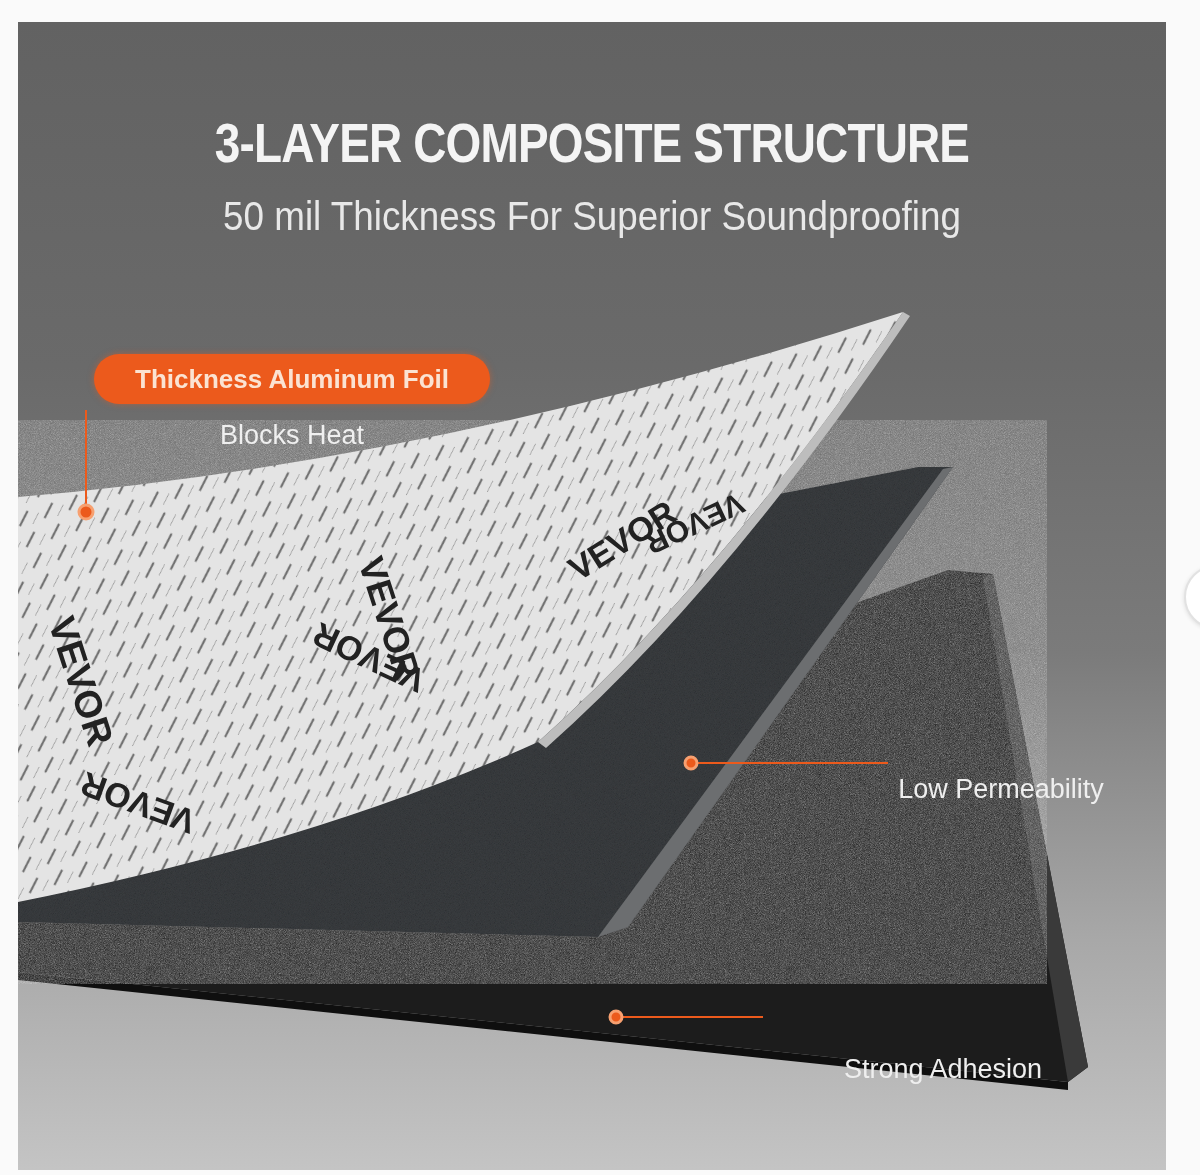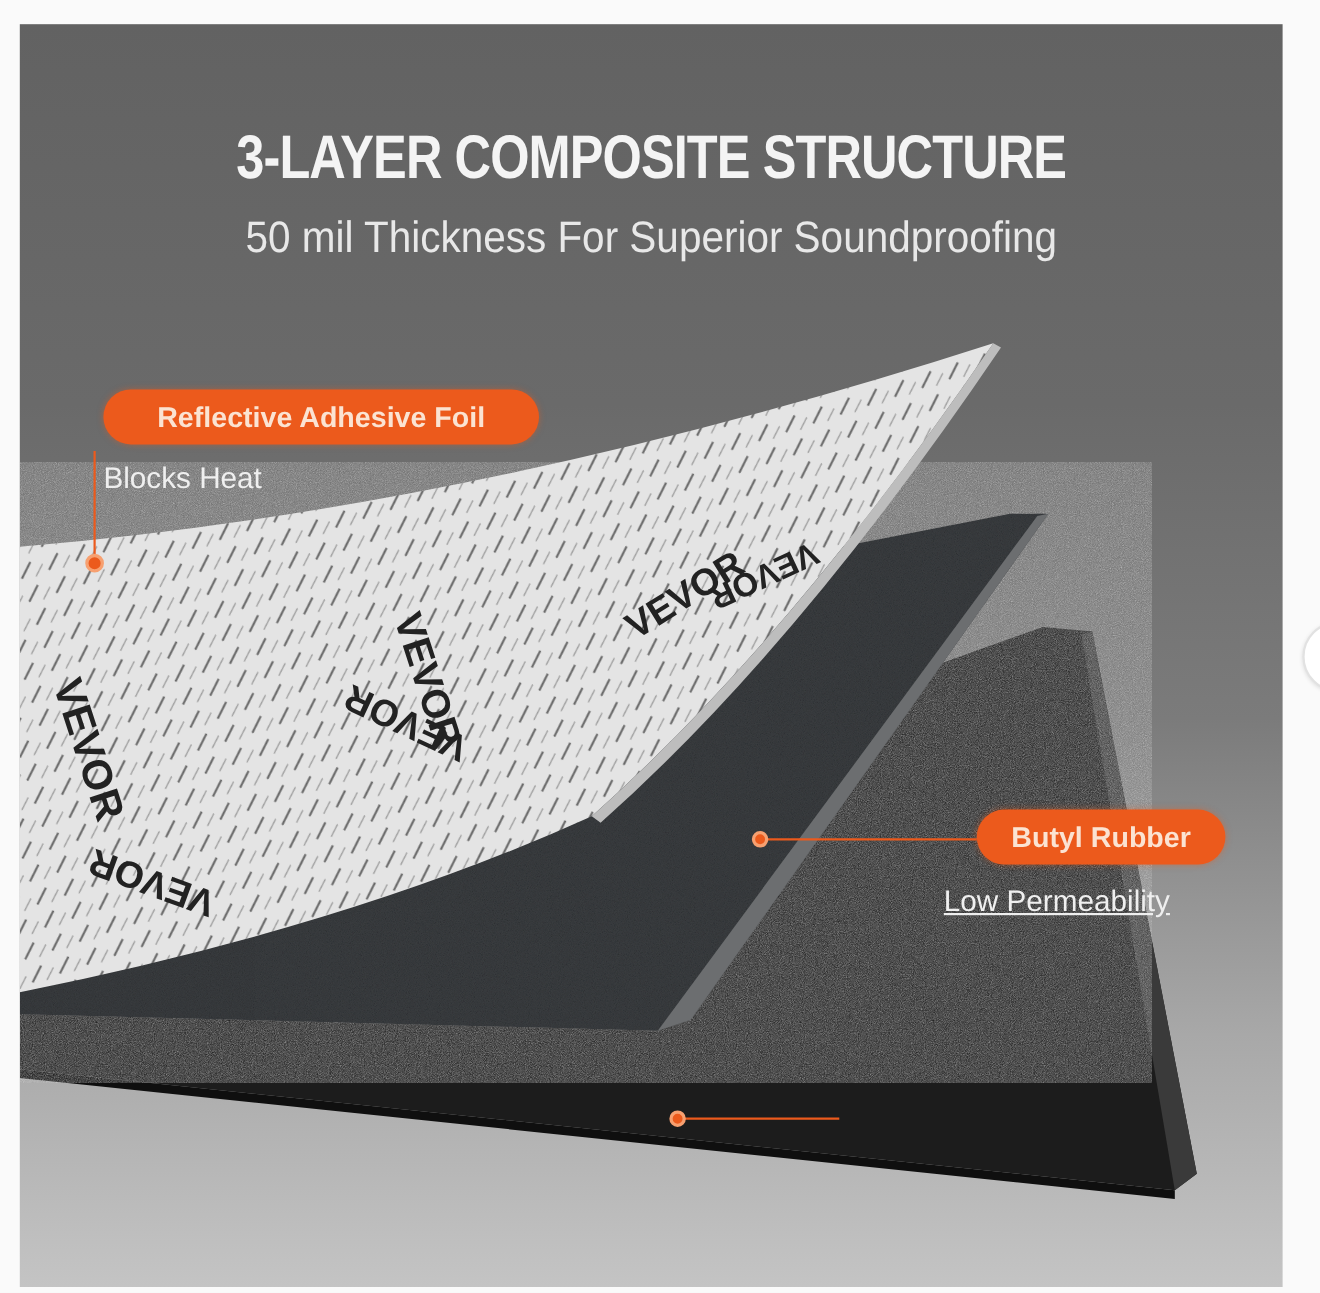--- a/index.html
+++ b/index.html
@@ -28,21 +28,21 @@
       transform: scaleX(0.92); transform-origin: center;
     }
     .pill {
       position: absolute; height: 50px; border-radius: 25px;
       background: #ec5a1c; color: #fbe3d2; font-weight: bold; font-size: 26px;
       display: flex; align-items: center; justify-content: center;
       box-shadow: 0 0 6px rgba(236,90,28,0.5);
       white-space: nowrap;
     }
     .caption {
-      position: absolute; color: #efefef; font-size: 27px; 
+      position: absolute; color: #efefef; font-size: 27px; text-align: center;
       line-height: 38px; white-space: nowrap;
     }
     .next-button {
       position: absolute; left: 1184px; top: 565px; width: 60px; height: 60px;
       border-radius: 50%; background: #ffffff; border: 2px solid #e2e2e2;
       box-shadow: 0 1px 4px rgba(0,0,0,0.12);
       cursor: pointer;
     }
   </style>
 </head>
@@ -89,23 +89,23 @@
     <circle cx="68" cy="490" r="7" fill="#ec5a1c" stroke="#f7a070" stroke-width="3"></circle>
     <line x1="675" y1="741" x2="870" y2="741" stroke="#ec5a1c" stroke-width="2"></line>
     <circle cx="673" cy="741" r="6" fill="#ec5a1c" stroke="#f7a070" stroke-width="3"></circle>
     <line x1="600" y1="995" x2="745" y2="995" stroke="#ec5a1c" stroke-width="2"></line>
     <circle cx="598" cy="995" r="6" fill="#ec5a1c" stroke="#f7a070" stroke-width="3"></circle>
   </svg>
 
   <div class="headline">3-LAYER COMPOSITE STRUCTURE</div>
   <div class="subhead">50 mil Thickness For Superior Soundproofing</div>
 
-  <div class="pill" style="left:76px; top:332px; width:396px;">Reflective Adhesive Foil</div>
+  <div class="pill" style="left:76px; top:332px; width:396px;">Thickness Aluminum Foil</div>
   <div class="caption" style="left:76px; top:394px; width:396px;">Blocks Heat</div>
 
-  <div class="pill" style="left:870px; top:714px; width:226px;">Butyl Rubber</div>
-  <div class="caption" style="left:840px; top:778px; width:286px;text-decoration:underline;">Low Permeability</div>
+  <div class="caption" style="left:840px; top:748px; width:286px;">Low Permeability</div>
 
+  <div class="caption" style="left:745px; top:1028px; width:360px;">Strong Adhesion</div>
 </div>
 
 <div class="next-button">
   
 </div>
 
 </body></html>

